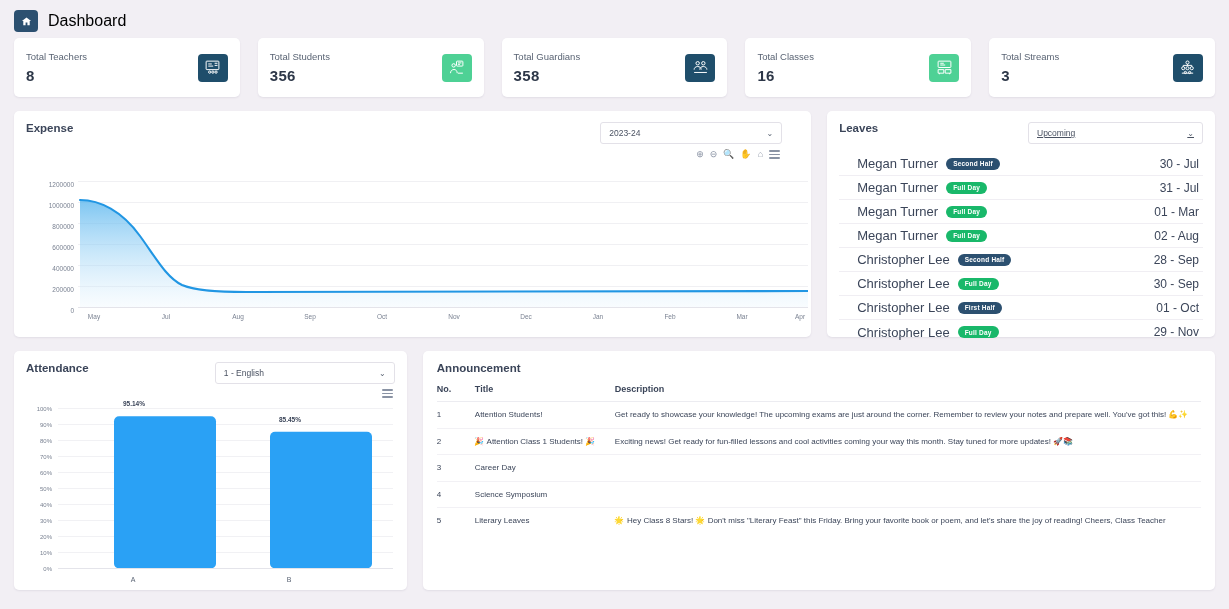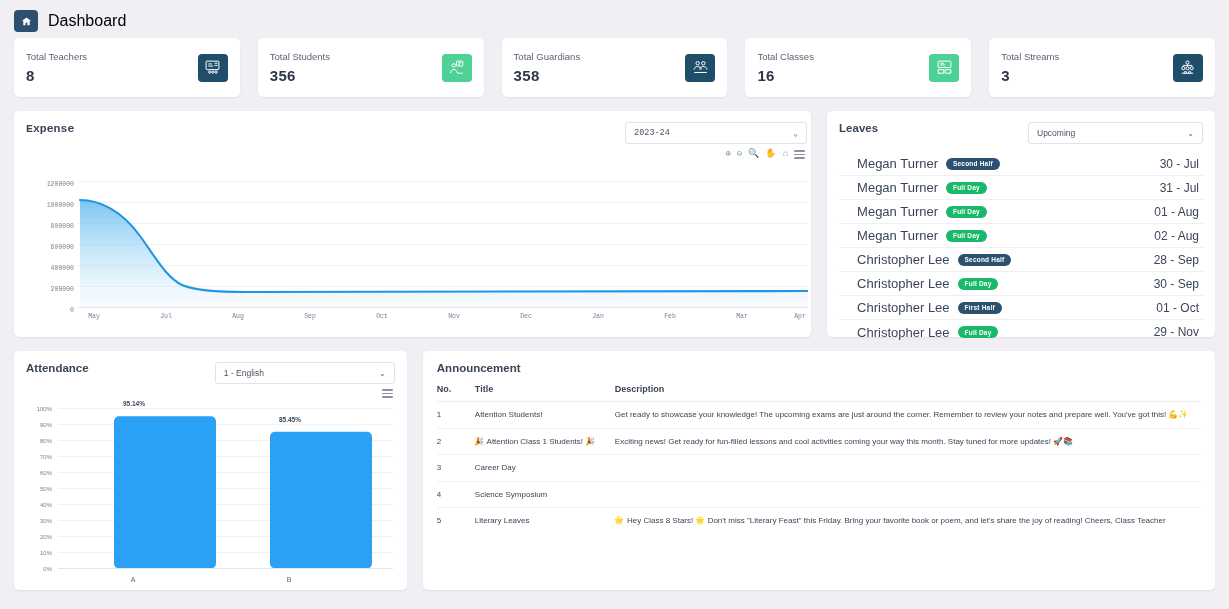--- a/index.html
+++ b/index.html
@@ -36,33 +36,33 @@
   }
   .stat-icon.navy { background: #1f4e6b; }
   .stat-icon.green { background: #4ed195; }
   .stat-icon svg { width: 17px; height: 17px; fill: none; stroke: #fff; stroke-width: 1.4; }
 
   
   .midrow { display: flex; gap: 16px; padding: 14px 14px 0 14px; }
   .card { background: #fff; border-radius: 5px; box-shadow: 0 1px 2px rgba(80,70,110,.10); position: relative; }
   .card-title { font-size: 11.5px; font-weight: bold; color: #3b4559; }
 
-  .expense-card { width: 808px; height: 226px; padding: 11px 4px 6px 12px; font-family: Liberation Mono, monospace; }
+  .expense-card { width: 808px; height: 226px; padding: 11px 29px 6px 12px; }
   .leaves-card { width: 393px; height: 226px; padding: 11px 12px 6px 12px; }
 
   .card-head { display: flex; align-items: flex-start; justify-content: space-between; }
 
   .select {
     border: 1px solid #e3e1e8; border-radius: 3px; background: #fff;
     height: 22px; display: flex; align-items: center; justify-content: space-between;
     padding: 0 8px; font-size: 8.5px; color: #4a5262;
   }
   .select .chev { font-size: 8px; color: #5a6474; }
   .sel-expense { width: 182px; }
-  .sel-leaves { width: 175px; }
+  .sel-leaves { width: 175px; text-decoration: underline; }
   .sel-attendance { width: 180px; }
 
   
   .apex-tools { display: flex; gap: 6px; align-items: center; justify-content: flex-end; margin-top: 4px; padding-right: 2px; }
   .apex-tools span { font-size: 9px; color: #8a93a4; line-height: 1; }
   .apex-tools span.active { color: #2196e3; }
   .hamburger { display: inline-block; width: 11px; }
   .hamburger i { display: block; height: 1.5px; background: #8a93a4; margin: 2px 0; border-radius: 1px; }
 
   
@@ -299,21 +299,21 @@
             <span class="leaf-name">Megan Turner</span>
             <span class="badge green">Full Day</span>
           </div>
           <span class="leaf-date">31 - Jul</span>
         </div>
         <div class="leaf-row">
           <div class="leaf-left">
             <span class="leaf-name">Megan Turner</span>
             <span class="badge green">Full Day</span>
           </div>
-          <span class="leaf-date">01 - Aug</span>
+          <span class="leaf-date">01 - Mar</span>
         </div>
         <div class="leaf-row">
           <div class="leaf-left">
             <span class="leaf-name">Megan Turner</span>
             <span class="badge green">Full Day</span>
           </div>
           <span class="leaf-date">02 - Aug</span>
         </div>
         <div class="leaf-row">
           <div class="leaf-left">

